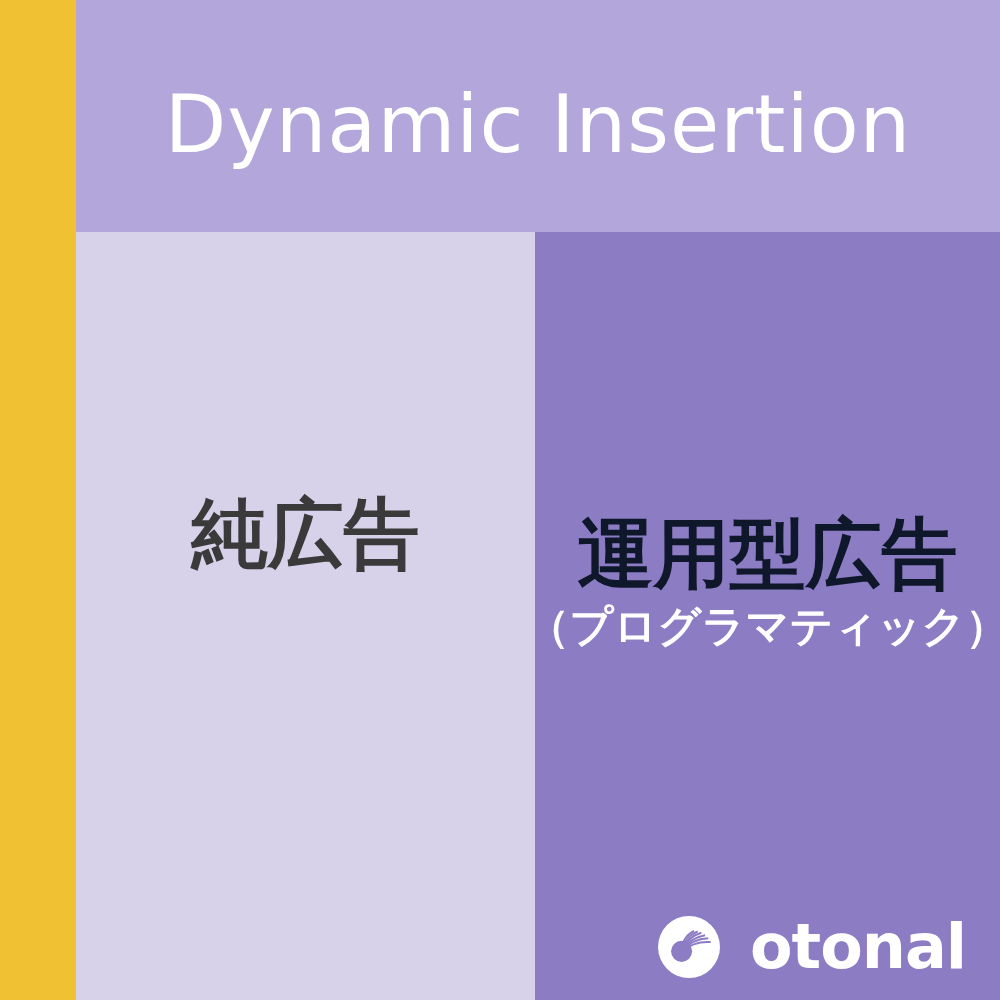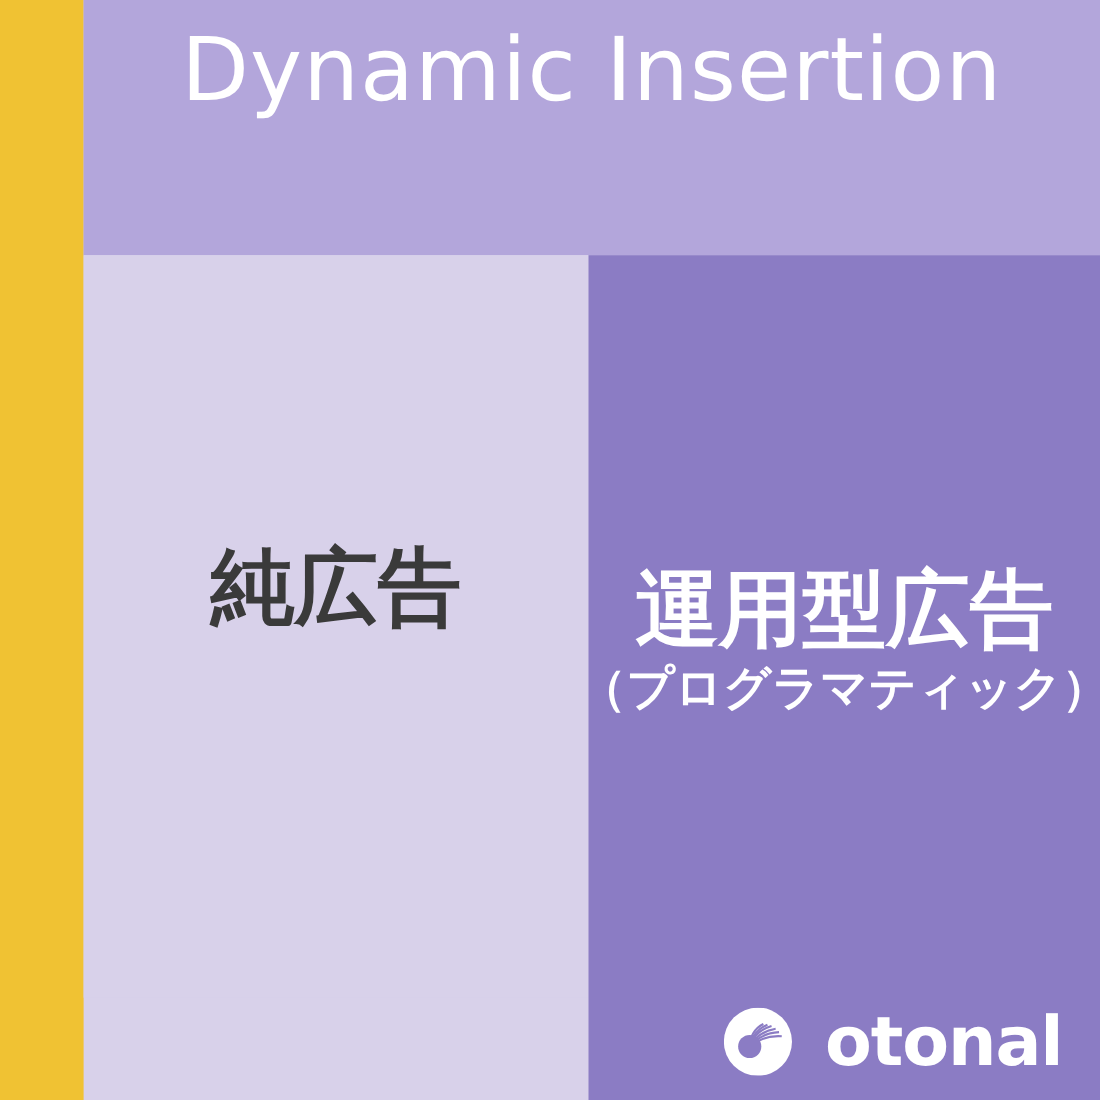--- a/index.html
+++ b/index.html
@@ -34,21 +34,21 @@
     position: absolute;
     left: 76px;
     top: 0;
     width: 924px;
     height: 232px;
     background: #B3A6DB;
     box-sizing: border-box;
     display: flex;
     flex-direction: column;
     align-items: center;
-    justify-content: space-between;
+    justify-content: center;
     padding-top: 18px;
   }
   .header-title {
     color: #ffffff;
     font-family: "DejaVu Sans", "Liberation Sans", sans-serif;
     font-size: 80px;
     font-weight: 400;
     letter-spacing: 1px;
     line-height: 1.16;
     white-space: nowrap;
@@ -101,21 +101,21 @@
     text-align: center;
     margin: 0;
     line-height: 1.2;
   }
   .panel-left .panel-label {
     color: #3A3A3A;
     font-size: 76px;
     margin-top: -72px;
   }
   .panel-right .panel-label {
-    color: #ffffff;
+    color: #0f172a;
     font-size: 76px;
     margin-top: -72px;
   }
   .panel-sublabel {
     font-family: "DejaVu Sans", "Liberation Sans", sans-serif;
     font-weight: 700;
     color: #ffffff;
     font-size: 43px;
     white-space: nowrap;
     text-align: center;

